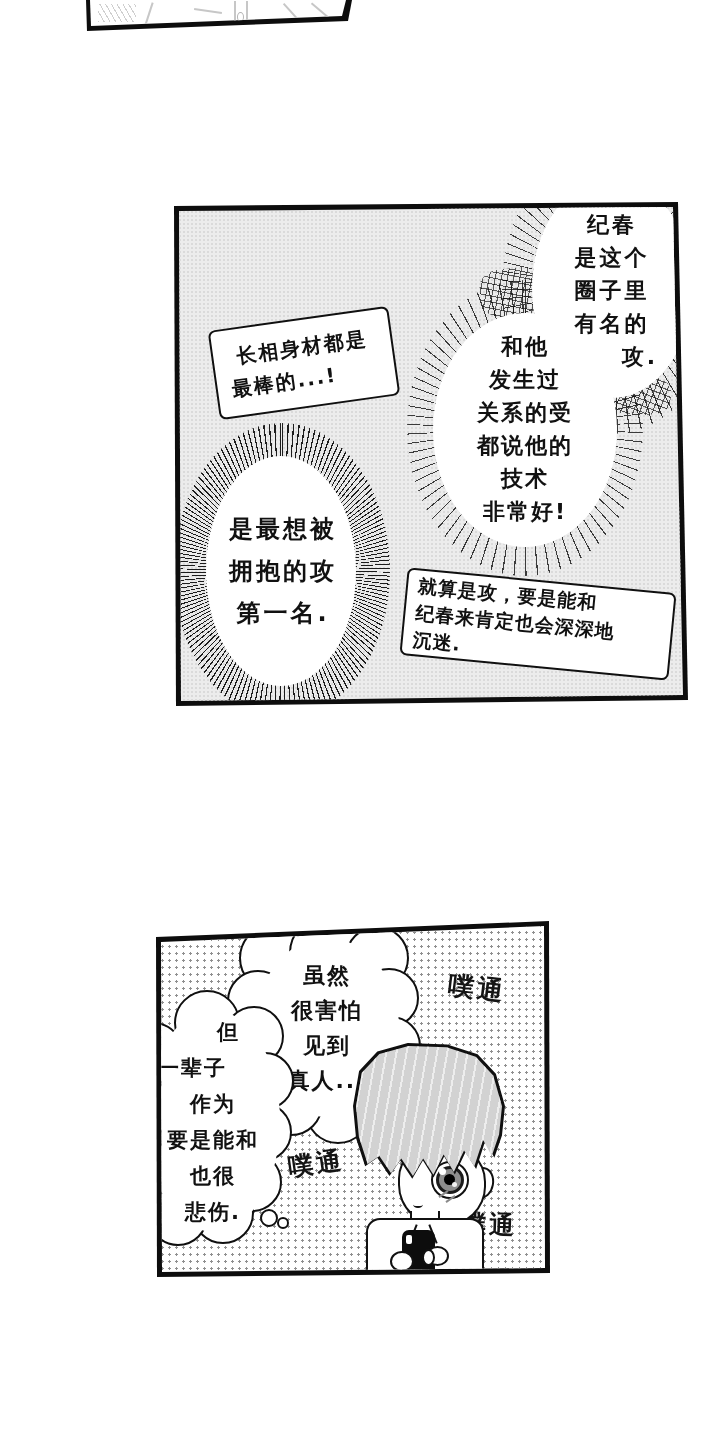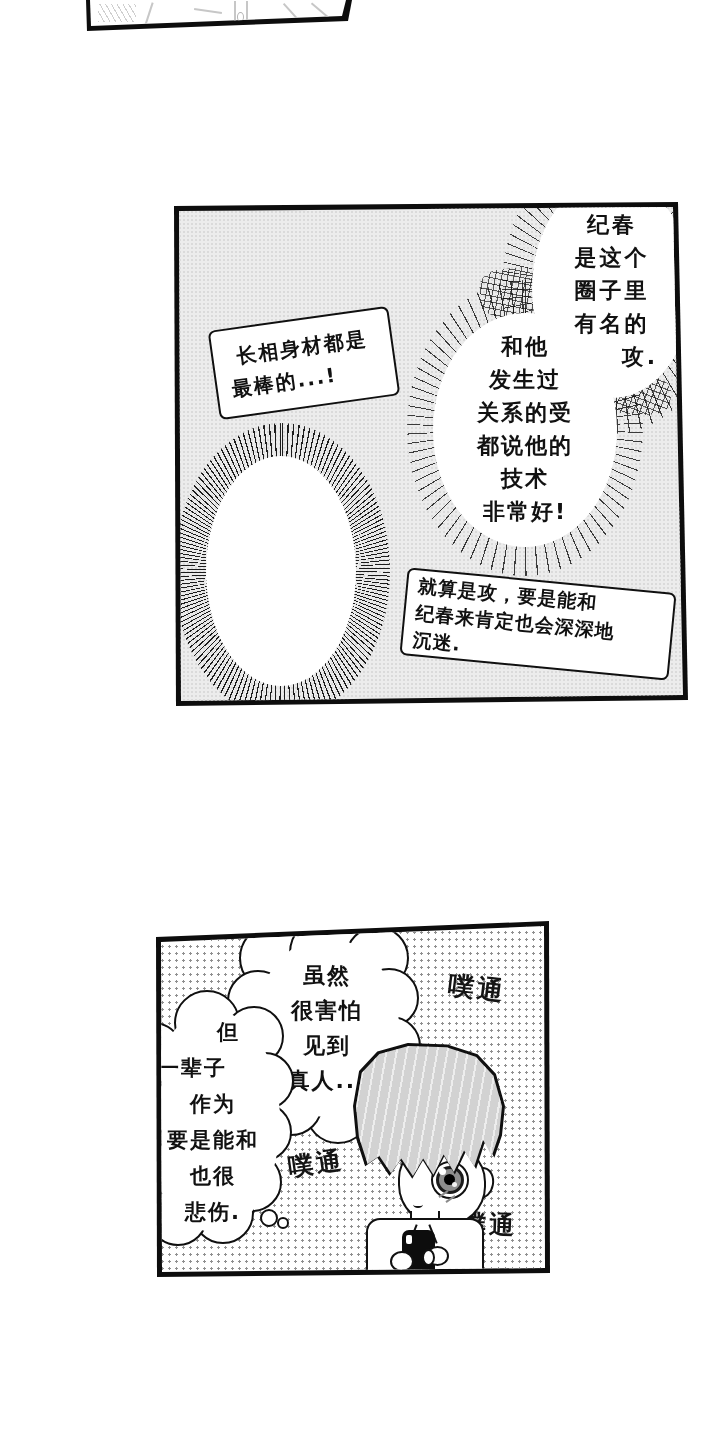--- a/index.html
+++ b/index.html
@@ -76,20 +76,25 @@
         <div class="ln">技术</div>
         <div class="ln">非常好!</div>
       </div>
       <div class="btxt abs" style="left:378px;top:4px;width:120px;height:168px;font-size:22px;letter-spacing:3px;line-height:33px;">
         <div class="ln">纪春</div>
         <div class="ln">是这个</div>
         <div class="ln">圈子里</div>
         <div class="ln">有名的</div>
         <div class="ln" style="align-self:flex-end;margin-right:14px;">攻.</div>
       </div>
+      <div class="btxt abs" style="left:34px;top:306px;width:150px;height:126px;font-size:24px;letter-spacing:3px;line-height:42px;">
+        <div class="ln">是最想被</div>
+        <div class="ln">拥抱的攻</div>
+        <div class="ln">第一名.</div>
+      </div>
 
       <div class="wbox abs" style="left:39px;top:116px;width:178px;height:86px;font-size:20px;letter-spacing:2px;
                   line-height:32px;transform:rotate(-8deg);">
         <div class="ln">长相身材都是</div>
         <div class="ln" style="align-self:flex-start;margin-left:14px;">最棒的...!</div>
       </div>
       <div class="wbox abs" style="left:229px;top:378px;width:270px;height:88px;font-size:19px;letter-spacing:1px;
                   line-height:27px;transform:rotate(5.5deg);align-items:flex-start;padding:4px 10px;box-sizing:border-box;">
         <div class="ln">就算是攻，要是能和</div>
         <div class="ln">纪春来肯定也会深深地</div>

